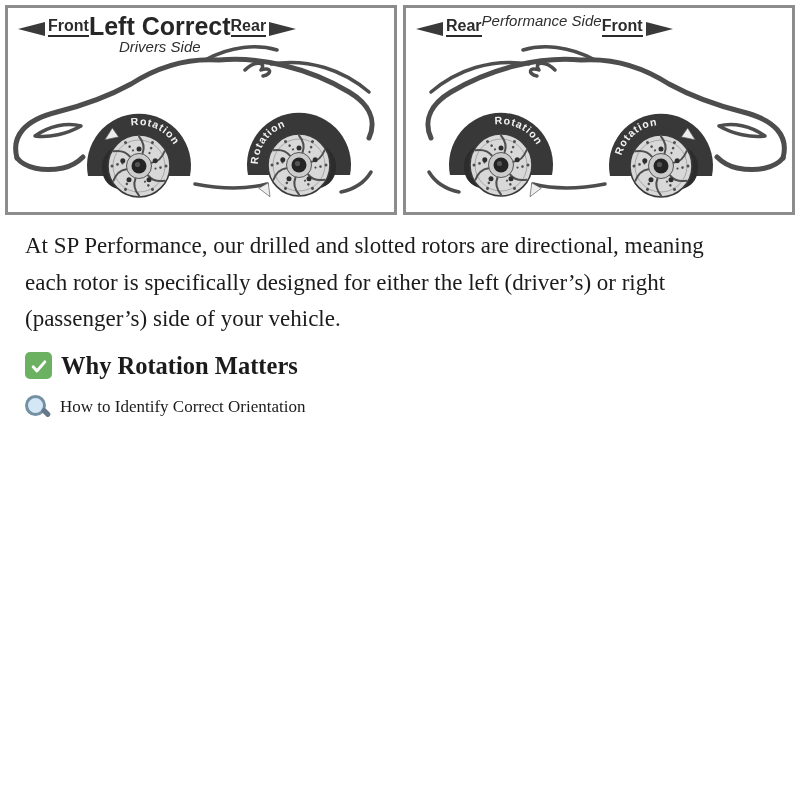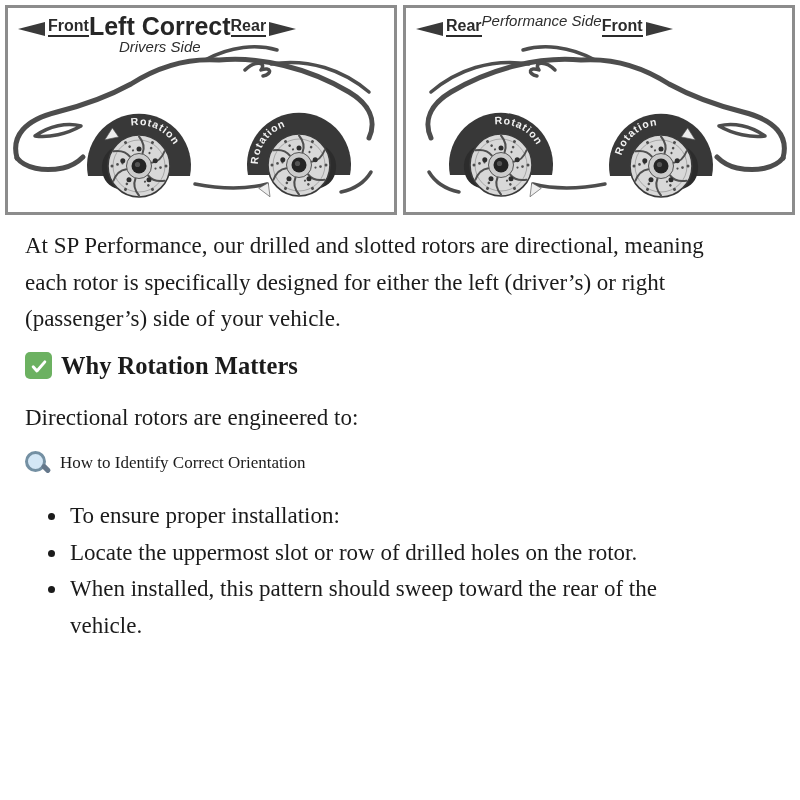--- a/index.html
+++ b/index.html
@@ -204,30 +204,24 @@
 
   <div class="section-head">
     <span class="check-emoji">
       <svg width="20" height="20" viewBox="0 0 24 24">
           <path d="M5 13 L9.5 18 L19 7" stroke="#ffffff" stroke-width="3.5" fill="none" stroke-linecap="round" stroke-linejoin="round"></path>
         </svg>
     </span>
     <span class="title-bold">Why Rotation Matters</span>
   </div>
 
-  <p class="lead">Directional rotors are engineered to:</p>
 
 
   <div class="section-head">
     <span class="mag-emoji">
       <span class="mag-lens"></span>
       <span class="mag-handle"></span>
     </span>
     <span class="title-reg">How to Identify Correct Orientation</span>
   </div>
 
-  <ul class="second">
-    <li>To ensure proper installation:</li>
-    <li>Locate the uppermost slot or row of drilled holes on the rotor.</li>
-    <li>When installed, this pattern should sweep toward the rear of the vehicle.</li>
-  </ul>
 
 </div>
 
 </body></html>

